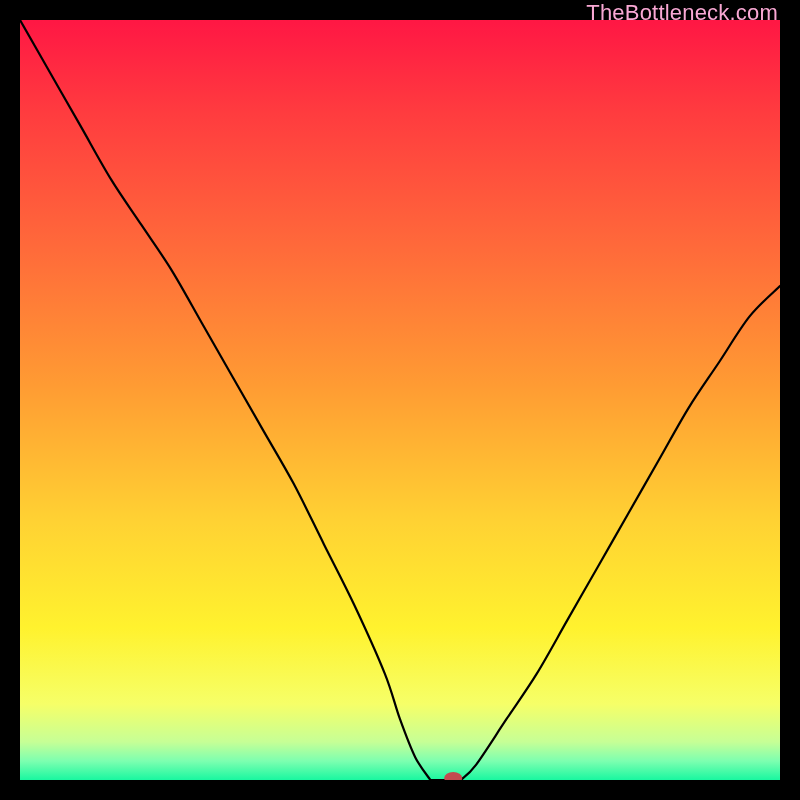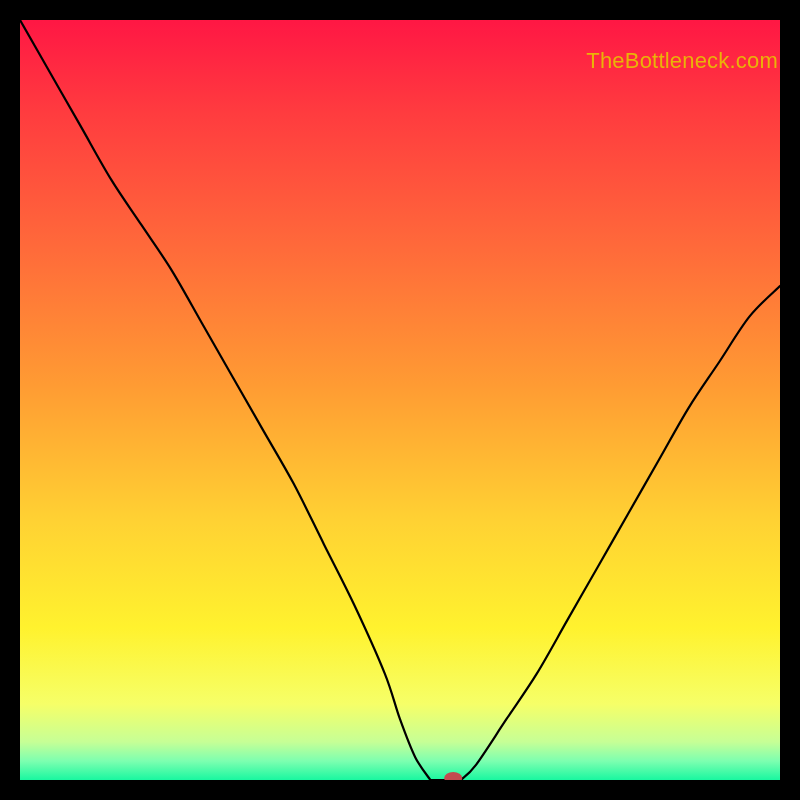--- a/index.html
+++ b/index.html
@@ -16,26 +16,25 @@
     left: 20px;
     top: 20px;
     width: 760px;
     height: 760px;
     background: #000;
   }
   .watermark {
     position: absolute;
     top: 0px;
     right: 22px;
-    color: #eab308;
+    color: #f9a8d4;
     font-size: 22px;
     font-weight: 500;
     letter-spacing: 0.2px;
     z-index: 5;
-    margin-top: 48px;
   }
   svg {
     position: absolute;
     left: 20px;
     top: 20px;
     width: 760px;
     height: 760px;
   }
   .curve {
     fill: none;

